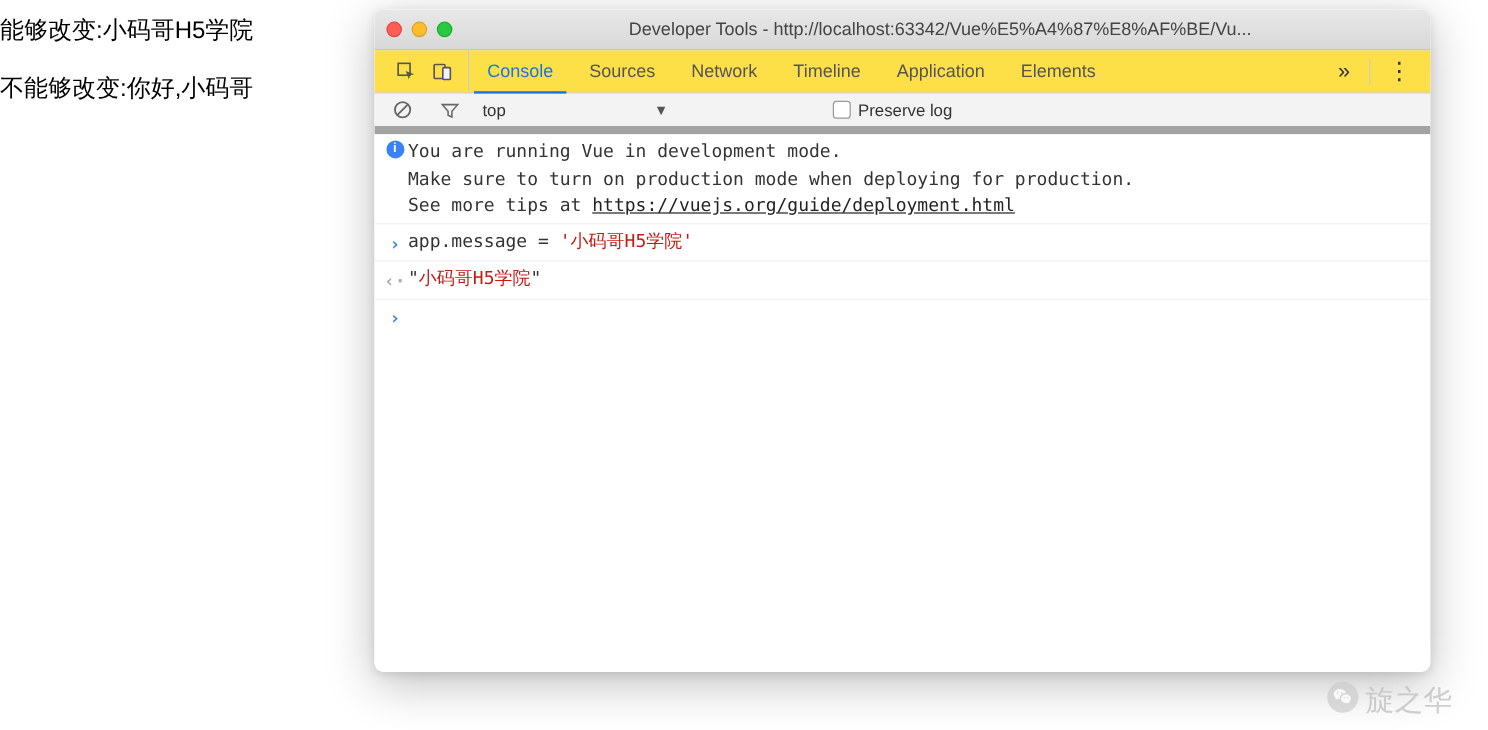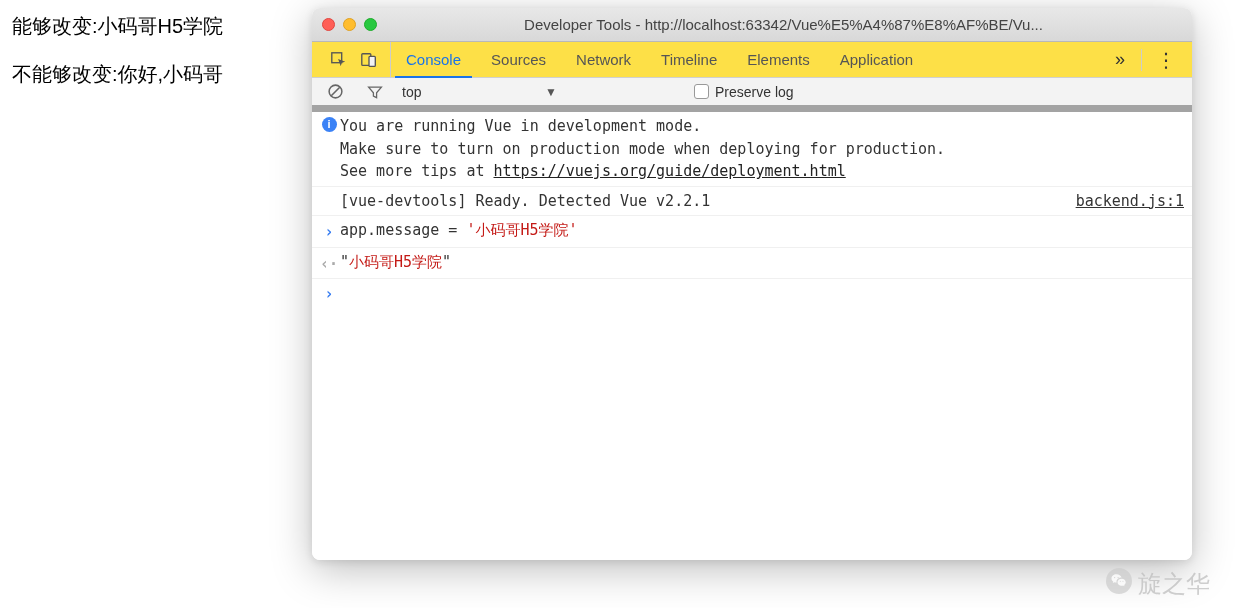--- a/index.html
+++ b/index.html
@@ -5,21 +5,21 @@
     * { margin: 0; padding: 0; box-sizing: border-box; }
     body {
       font-family: -apple-system, BlinkMacSystemFont, "Helvetica Neue", Arial, sans-serif;
       background: #fff;
       width: 1240px;
       height: 608px;
       position: relative;
     }
     .page-text {
       position: absolute;
-      left: 12px;
+      left: 0;
       top: 10px;
       font-size: 20px;
       color: #000;
       line-height: 1.6;
     }
     .page-text p { margin-bottom: 16px; }
 
     .devtools-window {
       position: absolute;
       left: 312px;
@@ -201,22 +201,22 @@
             <rect x="2" y="3" width="10" height="13" rx="1" fill="none" stroke="#555" stroke-width="1.5"></rect>
             <rect x="10" y="6" width="7" height="11" rx="1" fill="#f3f3f3" stroke="#555" stroke-width="1.5"></rect>
           </svg>
       </div>
     </div>
     <div class="tabs" id="tabs">
         <div class="tab active">Console</div>
         <div class="tab">Sources</div>
         <div class="tab">Network</div>
         <div class="tab">Timeline</div>
+        <div class="tab">Application</div>
         <div class="tab">Elements</div>
-        <div class="tab">Application</div>
       </div>
     <div class="tabs-overflow">»</div>
     <div class="tabs-divider"></div>
     <div class="tabs-menu">⋮</div>
   </div>
 
   <div class="filter-row">
     <div class="icon-btn">
       <svg width="17" height="17" viewBox="0 0 20 20">
           <circle cx="10" cy="10" r="7.5" fill="none" stroke="#666" stroke-width="1.8"></circle>
@@ -241,25 +241,20 @@
   <div class="console-area" id="console">
       <div class="log-row info">
         <div class="gutter">
           <div class="info-icon">i</div>
         </div>
         <div class="log-body">You are running Vue in development mode.
 Make sure to turn on production mode when deploying for production.
 See more tips at <a>https://vuejs.org/guide/deployment.html</a></div>
       </div>
       <div class="log-row">
-        <div class="gutter"></div>
-        <div class="log-body">[vue-devtools] Ready. Detected Vue v2.2.1</div>
-        <div class="log-src">backend.js:1</div>
-      </div>
-      <div class="log-row">
         <div class="gutter">
           <span class="prompt-in">›</span>
         </div>
         <div class="log-body">app.message = <span class="str">'小码哥H5学院'</span></div>
       </div>
       <div class="log-row">
         <div class="gutter">
           <span class="prompt-out">‹·</span>
         </div>
         <div class="log-body">"<span class="str">小码哥H5学院</span>"</div>

